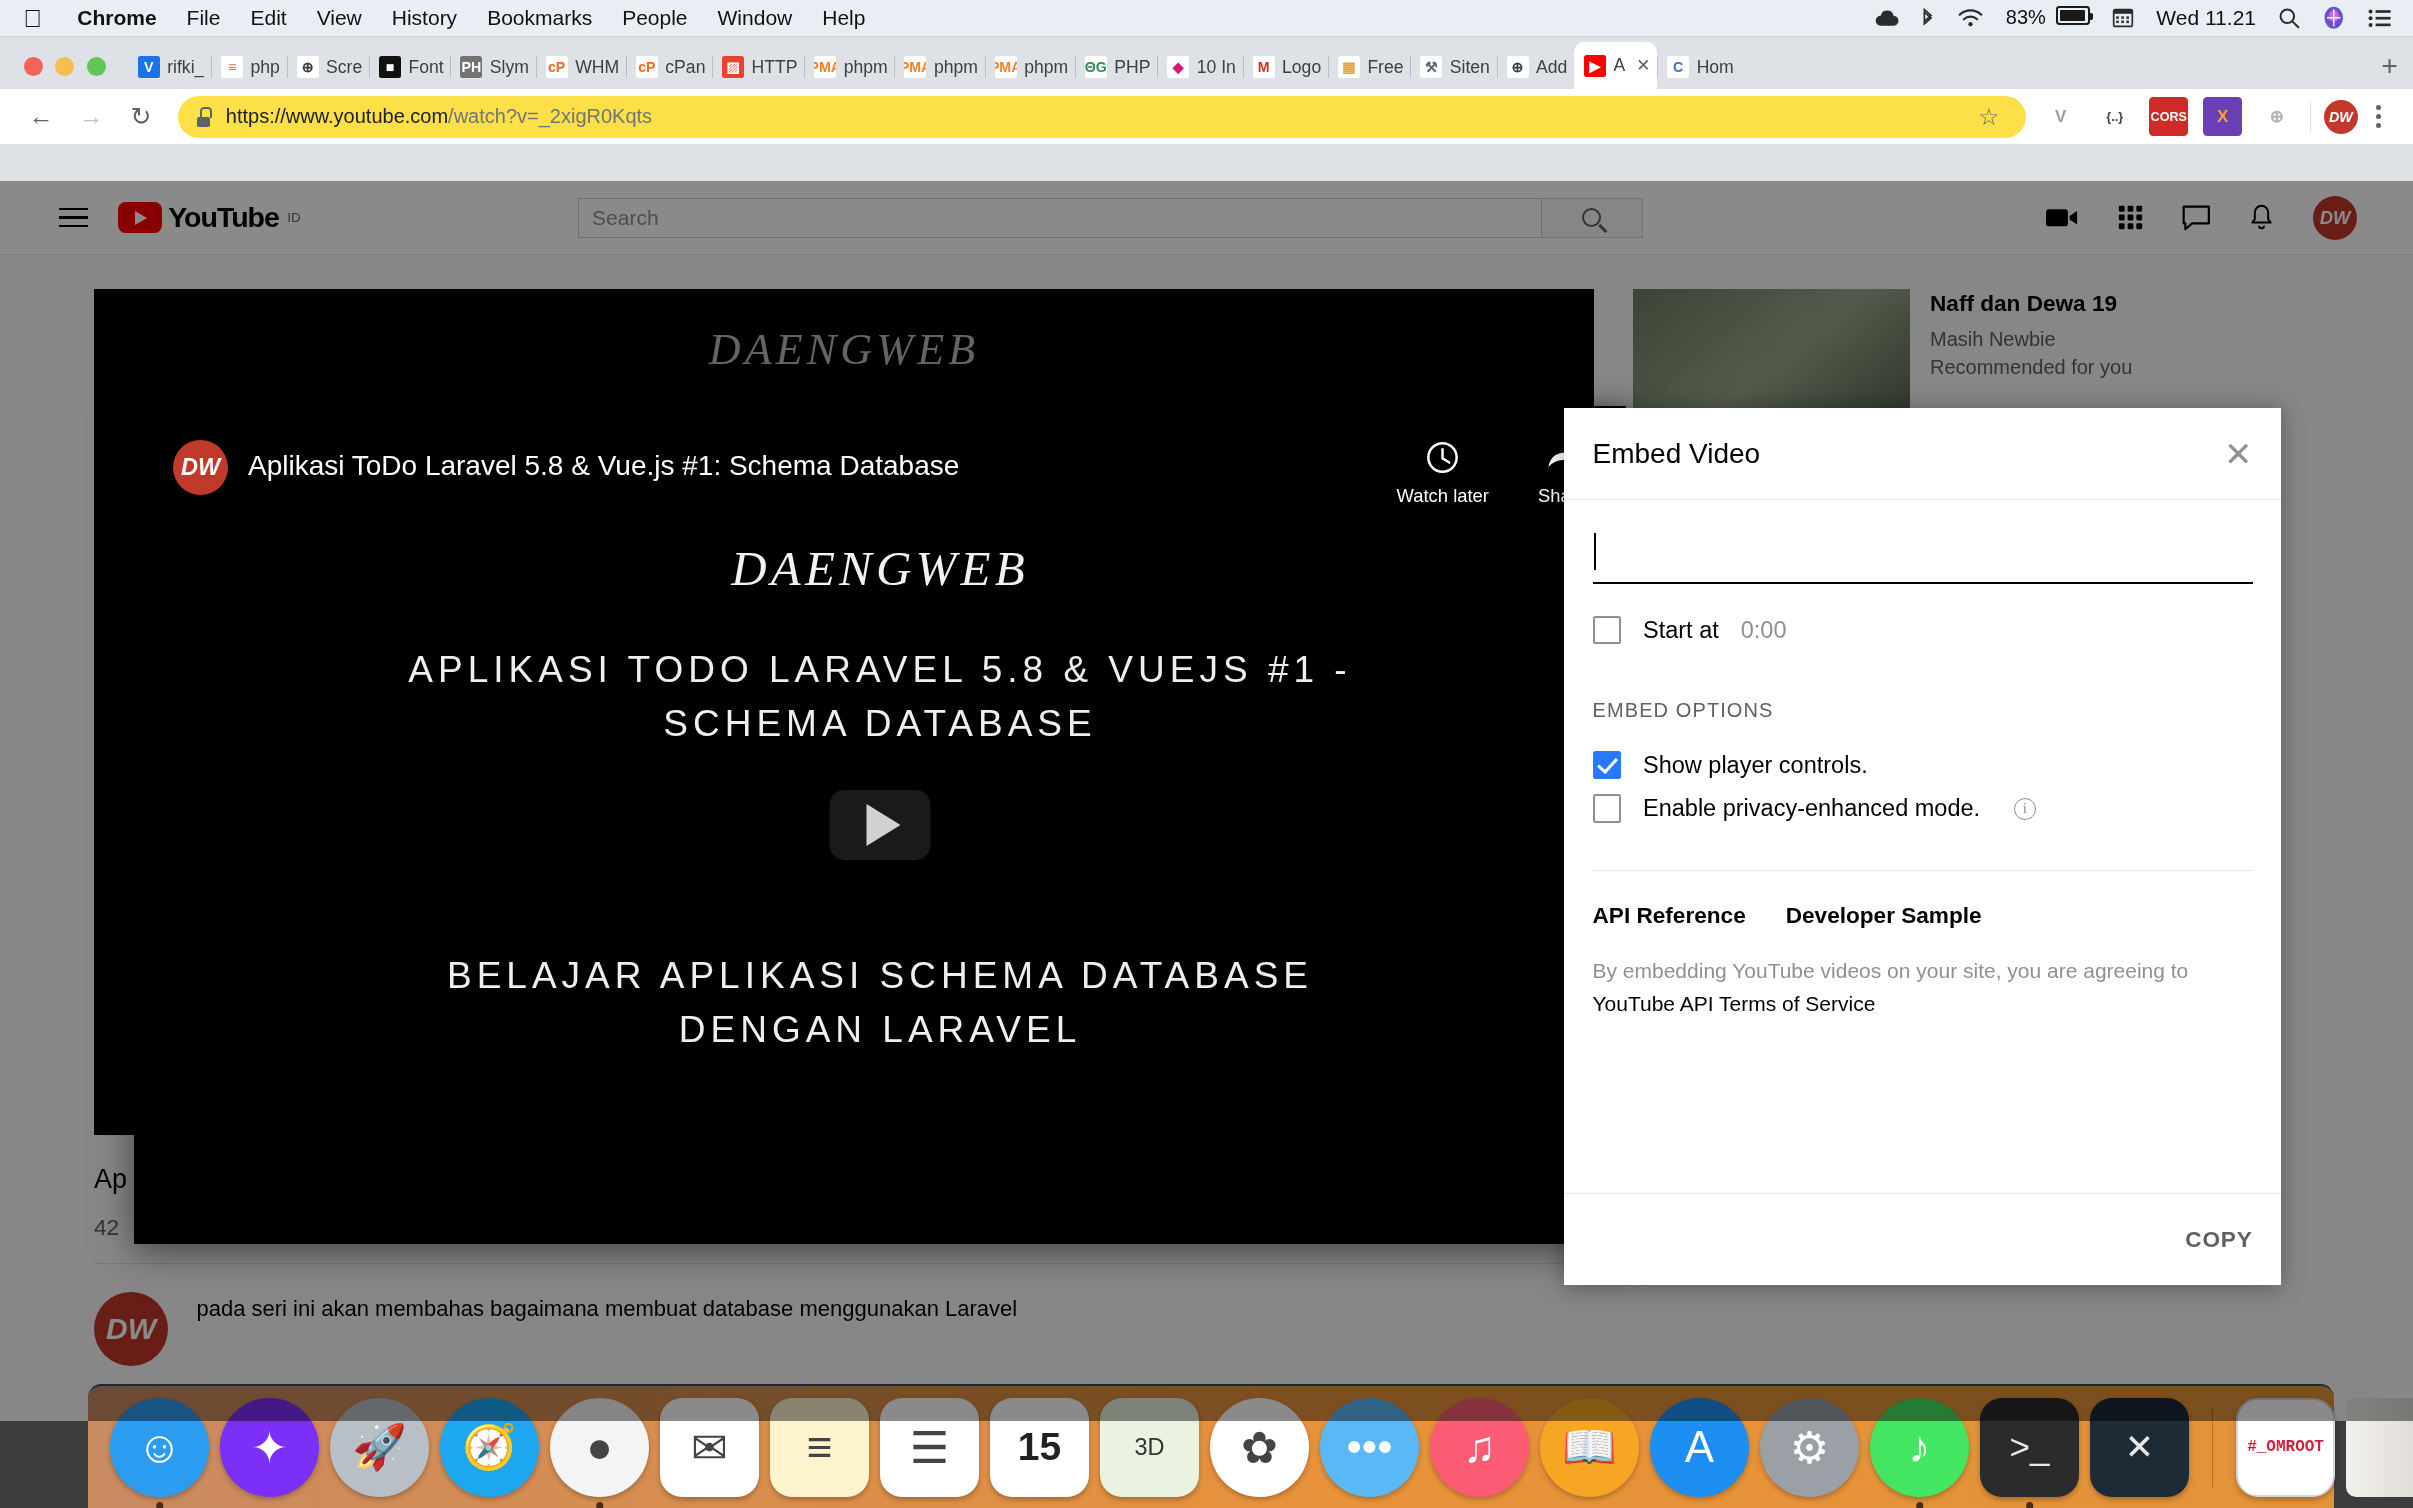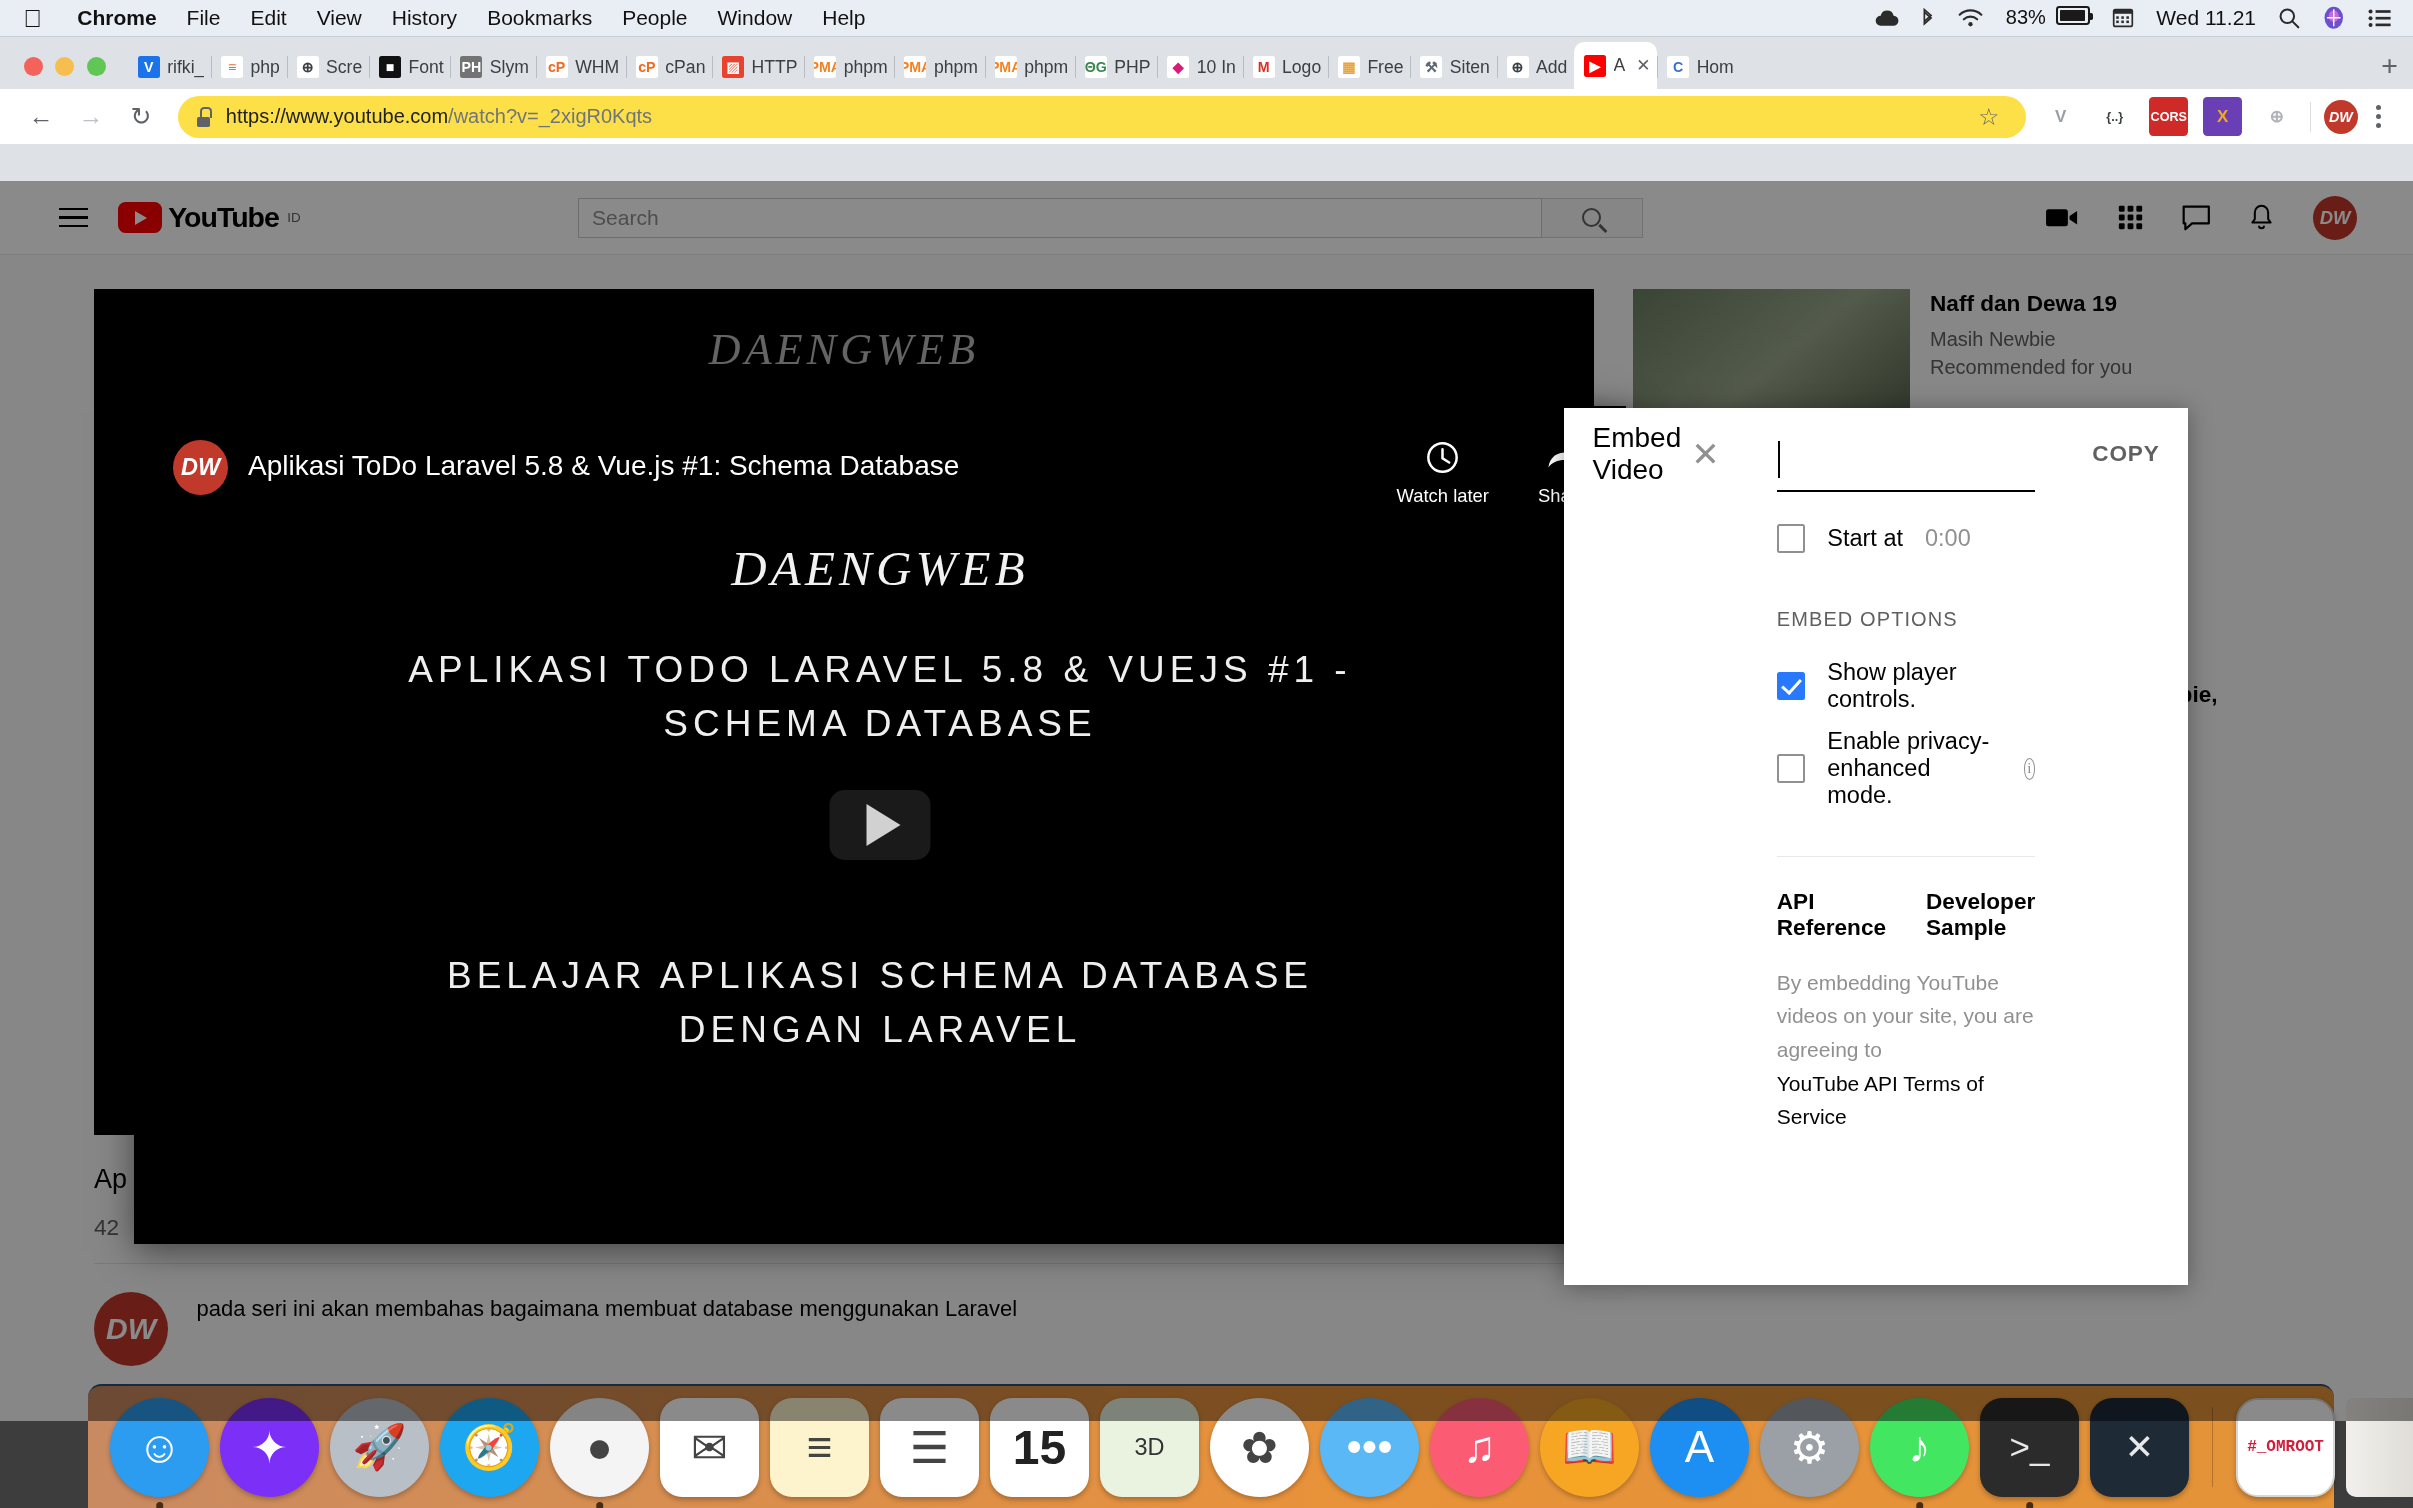--- a/index.html
+++ b/index.html
@@ -174,23 +174,23 @@
   .sug-chan { font-size: 20px; color: #606060; margin-top: 10px; }
   .sug-rec { font-size: 20px; color: #606060; margin-top: 5px; }
   .thumb-caption { position:absolute; left:5px; bottom:3.4px; color:#fff; font-size:17px; font-weight:bold; letter-spacing:0.8px; text-shadow:0 0.8px 1.7px #000; }
 
   
   .scrim { position: absolute; top: 144px; left: 0; width: 2413px; height: 1240px; background: rgba(0,0,0,.46); z-index: 20; }
   .player-pop { position: absolute; left: 134px; top: 369px; width: 1492px; height: 838px; z-index: 30; background: #000; overflow: hidden; box-shadow: 0 6.7px 34px rgba(0,0,0,.5); }
 
   
   .dialog {
-    position: absolute; left: 1564px; top: 371px; width: 624px; height: 877px;
+    position: absolute; left: 1564px; top: 371px; width: 717px; height: 877px;
     background: #fff; z-index: 40; box-shadow: 0 1.7px 22px rgba(0,0,0,.35);
-    display: flex; flex-direction: row;
+    display: flex; flex-direction: column;
   }
   .dlg-head { height: 91px; display: flex; align-items: center; padding: 0 28.5px; }
   .dlg-title { font-size: 28px; color: #030303; }
   .dlg-close { margin-left: auto; font-size: 34px; color: #909090; line-height: 1; }
   .dlg-hr { height: 0.8px; background: #e8e8e8; }
   .dlg-body { padding: 30px 28.5px 0 28.5px; flex: 1; }
   .embed-input { position: relative; height: 54px; border-bottom: 2.5px solid #000; }
   .caret { position: absolute; left: 1.7px; top: 3.4px; width: 1.7px; height: 37px; background: #030303; }
   .chk-row { display: flex; align-items: center; gap: 22px; margin-top: 32px; }
   .chkbox { width: 28.5px; height: 28.5px; border: 2.5px solid #909090; border-radius: 2.5px; flex: none; background: #fff; }
@@ -638,21 +638,21 @@
       <div class="dicon" title="Mail" style="background: rgb(255, 255, 255);">
         <span style="color: rgb(68, 68, 68);">✉</span>
       </div>
       <div class="dicon" title="Notes" style="background: rgb(253, 244, 205);">
         <span style="color: rgb(68, 68, 68);">≡</span>
       </div>
       <div class="dicon" title="Reminders" style="background: rgb(255, 255, 255);">
         <span style="color: rgb(68, 68, 68);">☰</span>
       </div>
       <div class="dicon" title="Calendar" style="background: rgb(255, 255, 255);">
-        <span style="color: rgb(34, 34, 34); font-size: 48px; font-weight: bold;">15</span>
+        <span style="color: rgb(34, 34, 34); font-size: 39px; font-weight: bold;">15</span>
       </div>
       <div class="dicon" title="Maps" style="background: rgb(233, 243, 223);">
         <span style="color: rgb(51, 51, 51); font-size: 23.5px;">3D</span>
       </div>
       <div class="dicon circ" title="Photos" style="background: rgb(255, 255, 255);">
         <span style="color: rgb(68, 68, 68);">✿</span>
       </div>
       <div class="dicon circ" title="Messages" style="background: rgb(90, 184, 247);">
         <span style="color: rgb(255, 255, 255);">•••</span>
       </div>

